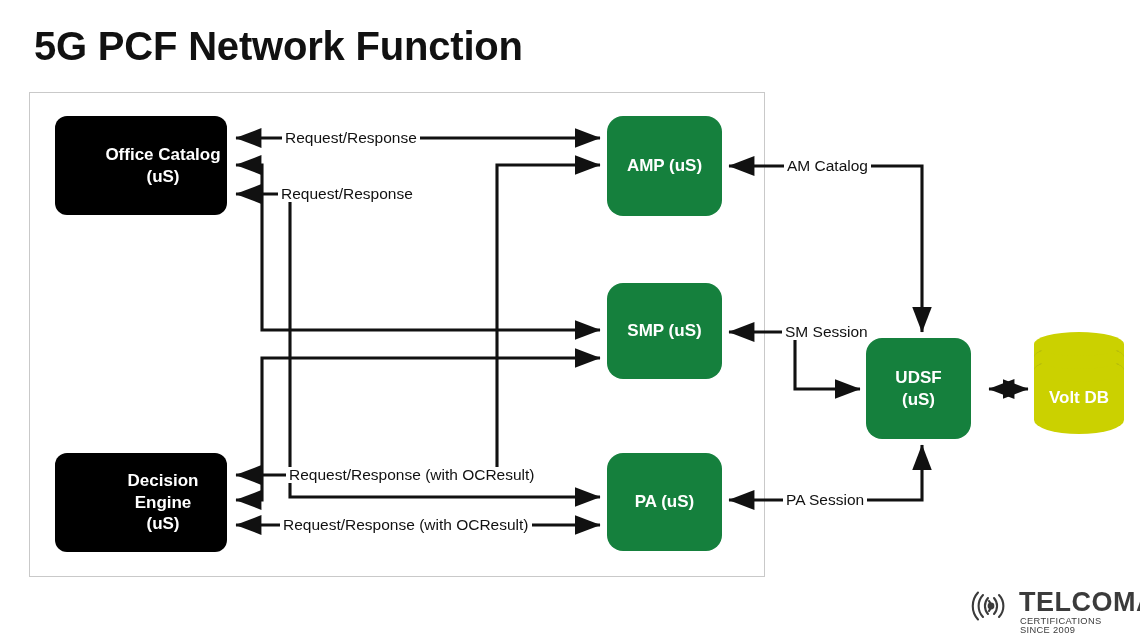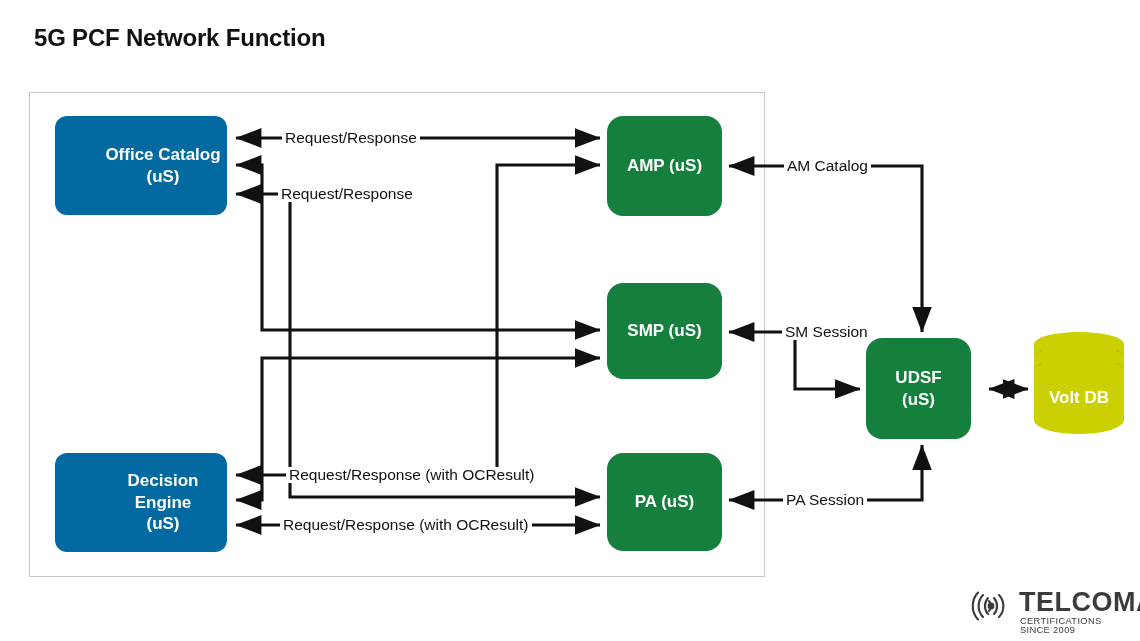--- a/index.html
+++ b/index.html
@@ -19,21 +19,21 @@
   #page-root {
     position: absolute;
     left: 0; top: 0;
     width: 1140px;
     height: 641px;
   }
   .page-title {
     position: absolute;
     left: 34px;
     top: 24px;
-    font-size: 24px;
+    font-size: 40px;
     font-weight: bold;
     letter-spacing: -0.2px;
     color: #111111;
     white-space: nowrap;
   }
   .diagram-frame {
     position: absolute;
     left: 29px;
     top: 92px;
     width: 736px;
@@ -49,21 +49,21 @@
     align-items: center;
     justify-content: center;
     text-align: center;
     color: #ffffff;
     font-size: 17px;
     font-weight: bold;
     line-height: 1.28;
     border-radius: 12px;
     white-space: pre-line;
   }
-  .node-teal { background: #0369a1; padding-left: 44px; }
+  .node-teal { background: #000000; padding-left: 44px; }
   .node-red  { background: #15803d; border-radius: 16px; }
 
   .node-office   { left: 55px;  top: 116px; width: 172px; height: 99px; }
   .node-decision { left: 55px;  top: 453px; width: 172px; height: 99px; }
   .node-amp      { left: 607px; top: 116px; width: 115px; height: 100px; }
   .node-smp      { left: 607px; top: 283px; width: 115px; height: 96px;  }
   .node-pa       { left: 607px; top: 453px; width: 115px; height: 98px; text-align: right;  }
   .node-udsf     { left: 866px; top: 338px; width: 105px; height: 101px; }
 
   

